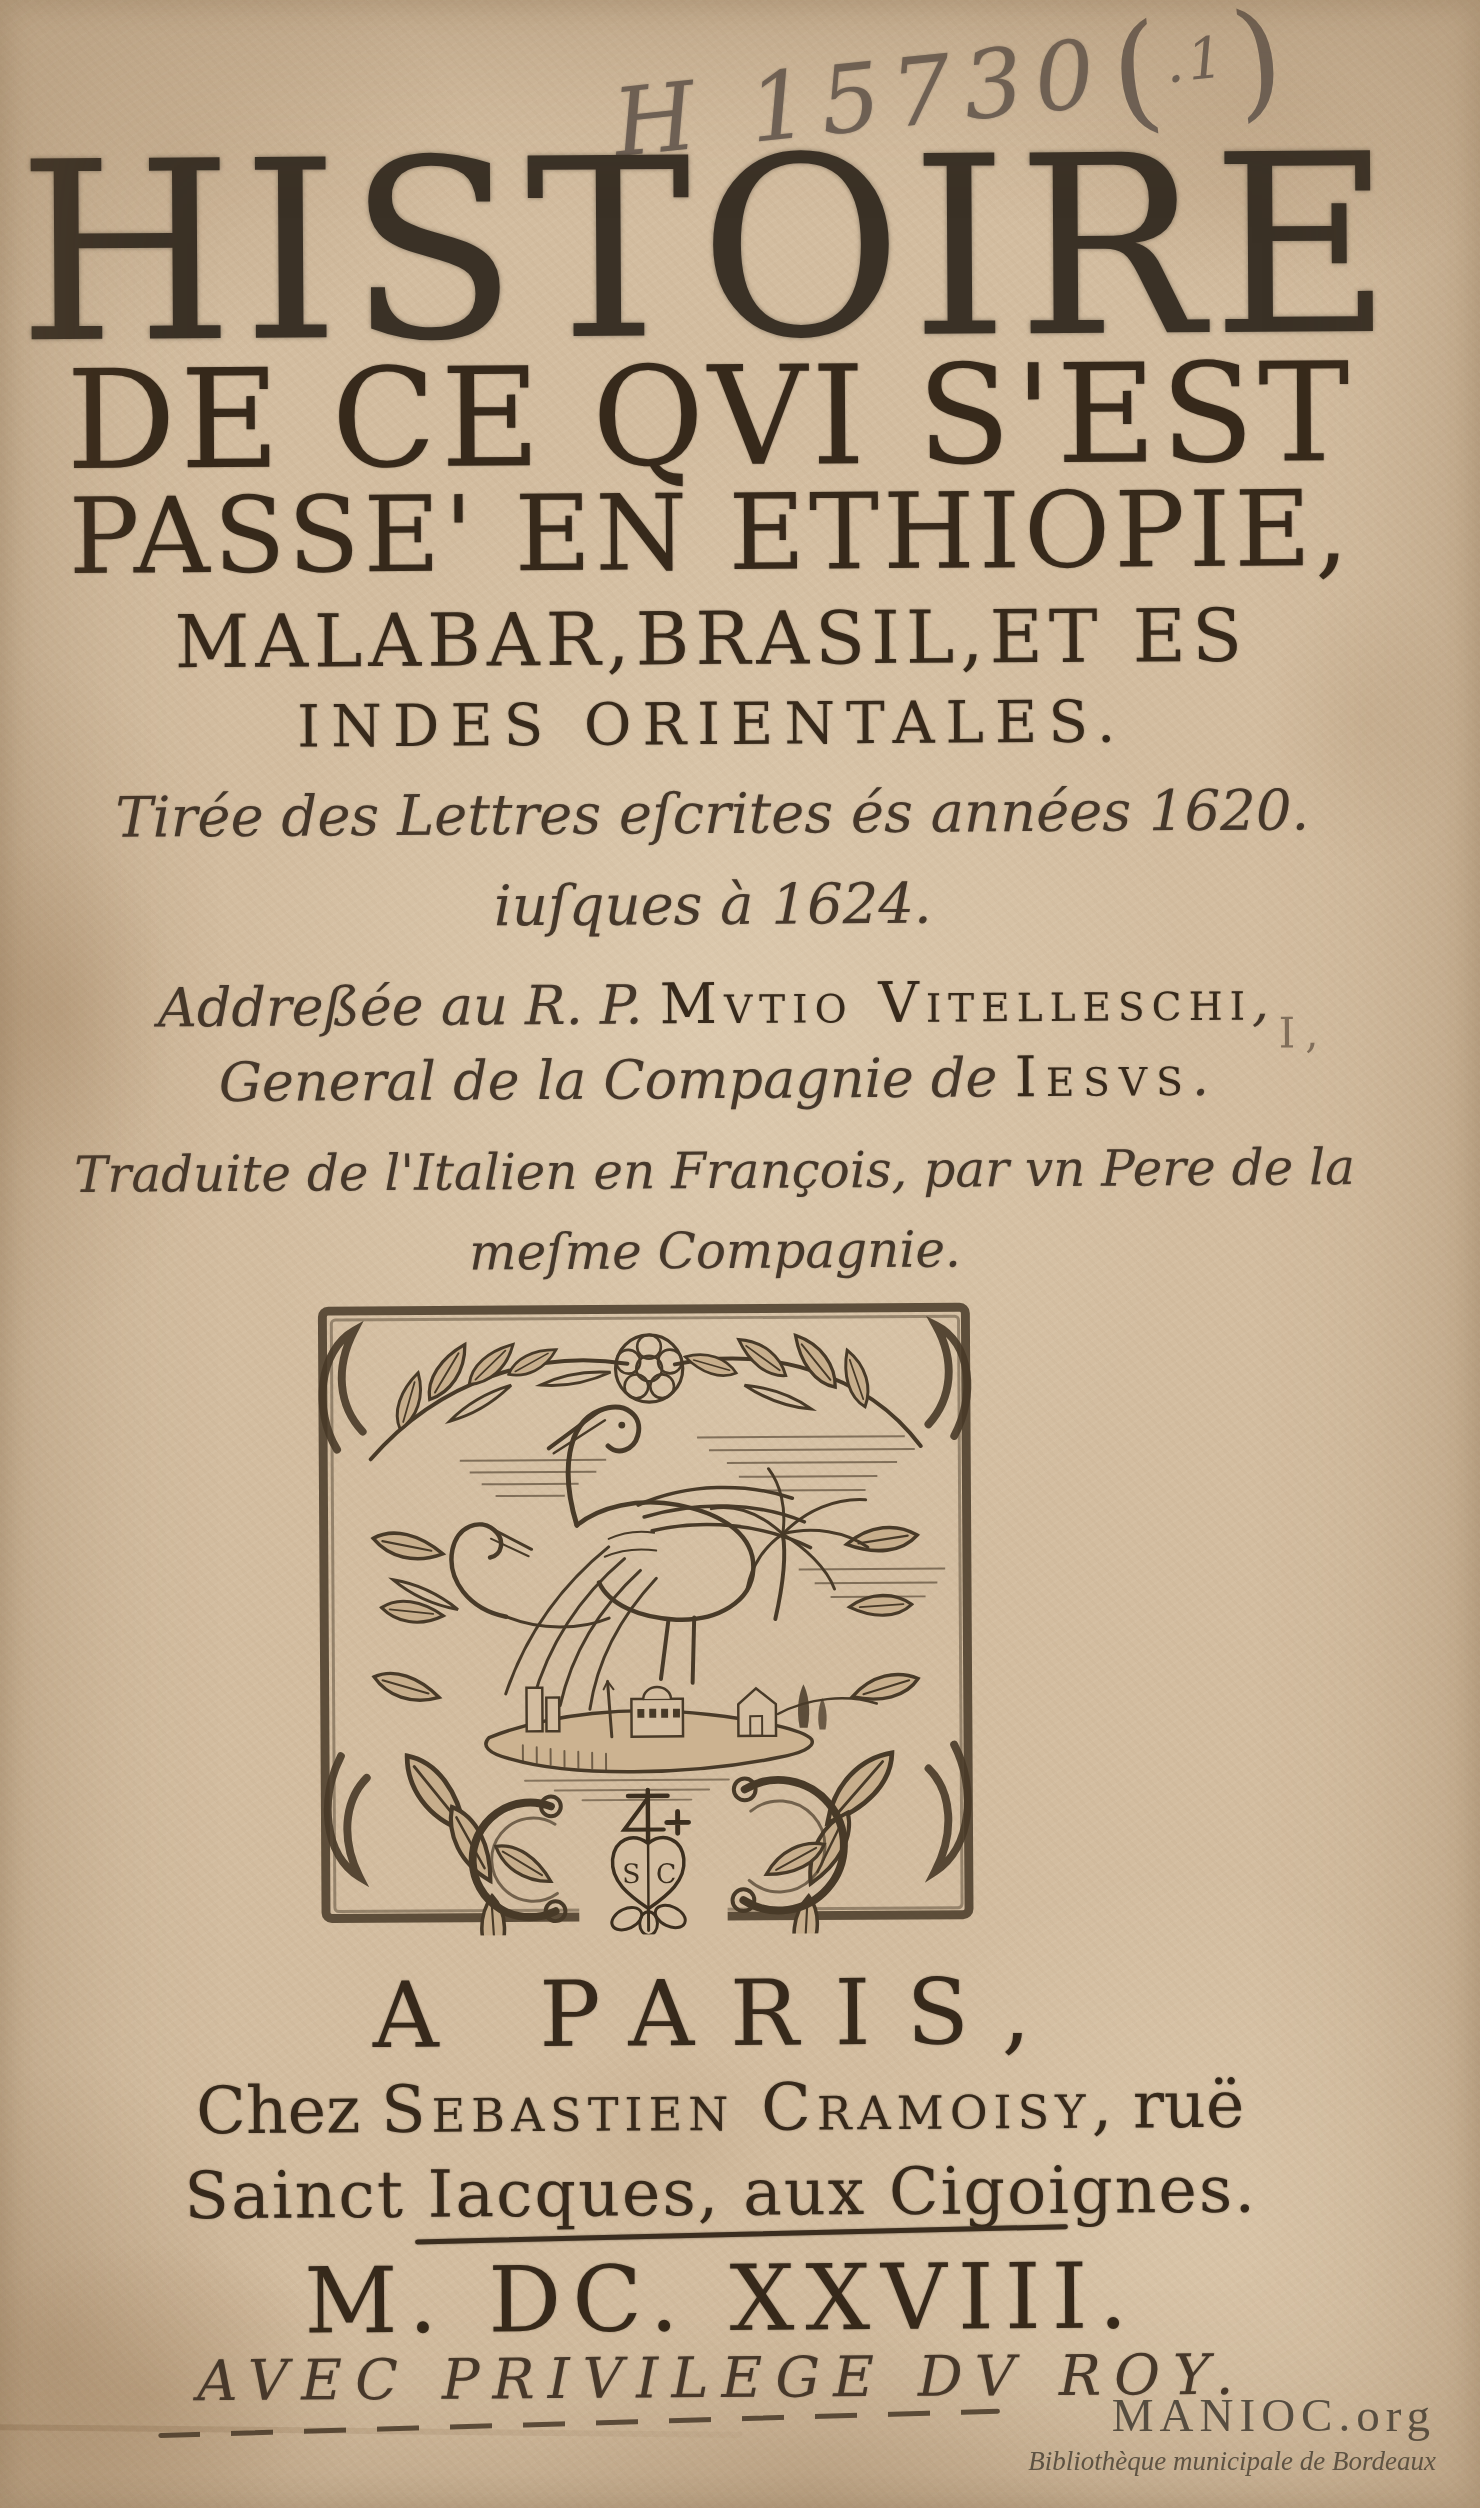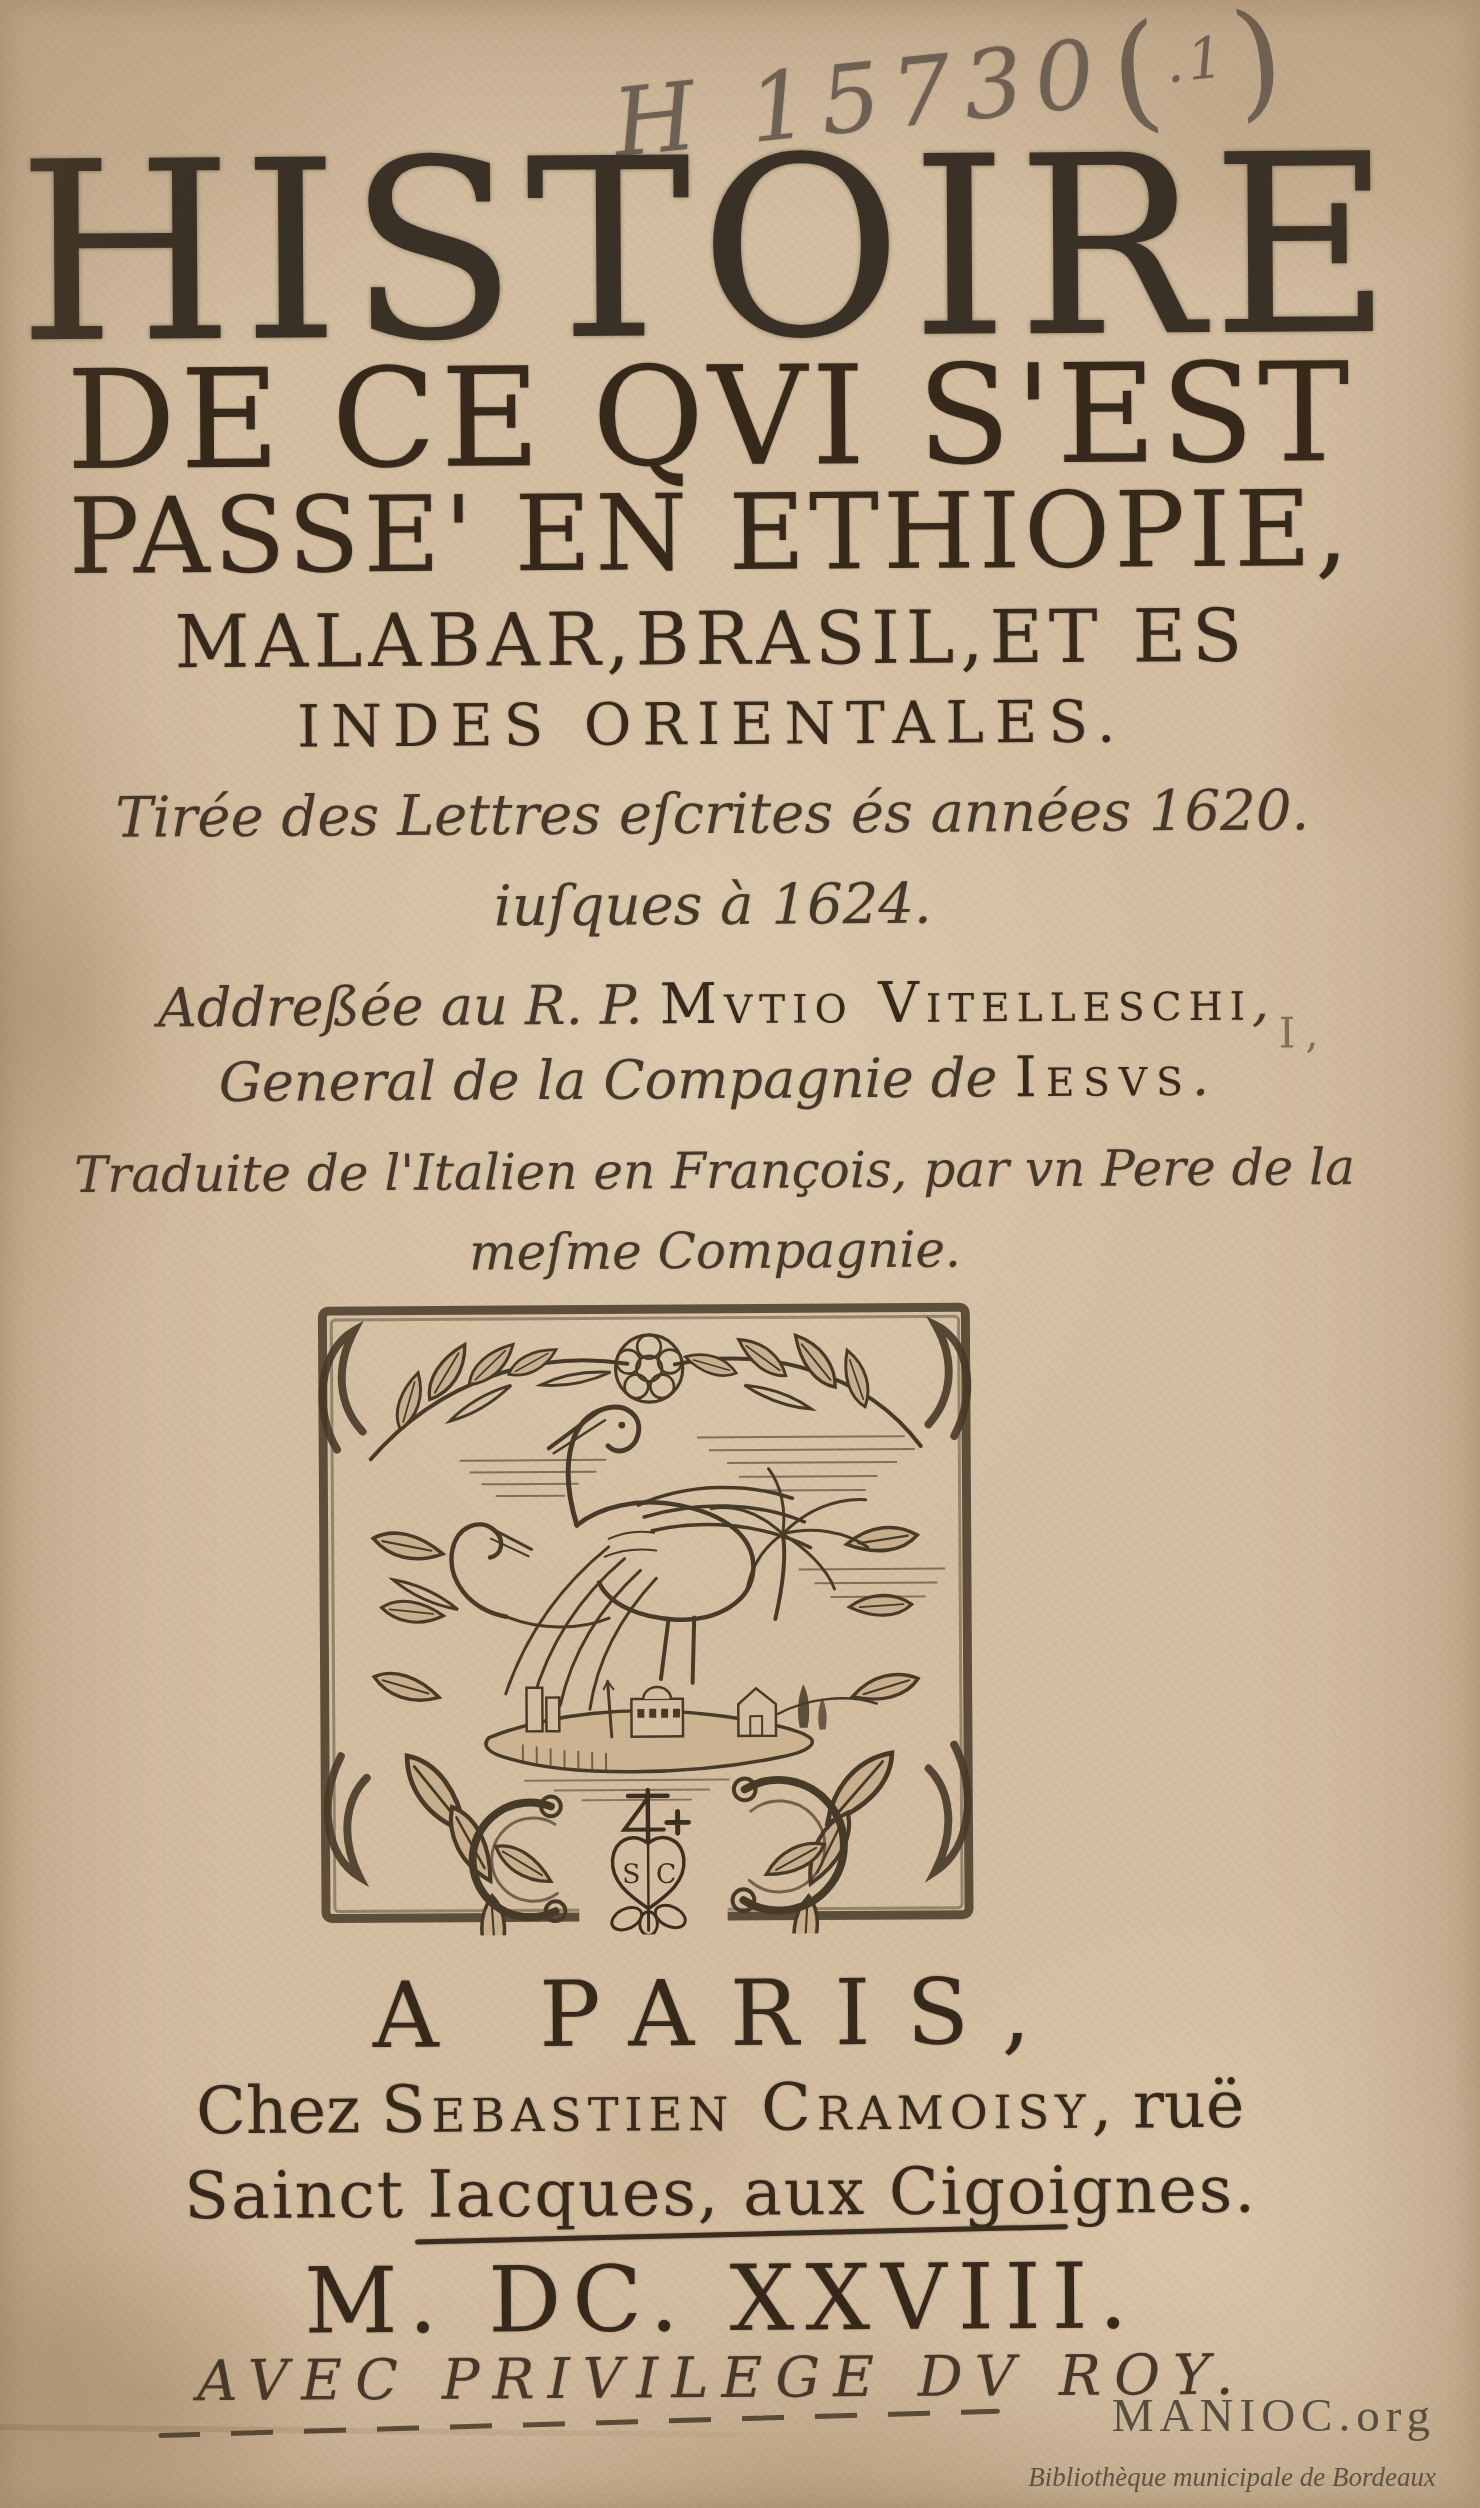--- a/index.html
+++ b/index.html
@@ -65,21 +65,21 @@
   .note{position:absolute;left:612px;top:10px;width:812px;transform:rotate(-6deg);color:#6e6156;font-style:italic;white-space:nowrap;}
   .note-text{font-size:94px;letter-spacing:12px;text-shadow:0 0 2px rgba(110,97,86,.5);}
   .note-open,.note-close{font-size:127px;vertical-align:-14px;font-style:normal;}
   .note-inner{font-size:57px;vertical-align:16px;letter-spacing:4px;}
 
   .woodcut{position:absolute;left:335px;top:1289px;width:669px;height:645px;}
   .emb{font-family:"DejaVu Serif",serif;font-size:27px;fill:#3c2f1f;}
 
   .wmark{position:absolute;right:44px;top:2388px;text-align:right;font-family:Liberation Serif, serif;}
   .wm-site{font-size:47px;letter-spacing:6px;color:rgba(72,66,56,0.92);}
-  .wm-lib{font-size:27px;font-style:italic;margin-top:20px;color:rgba(72,66,56,0.88);}
+  .wm-lib{font-size:27px;font-style:italic;margin-top:4px;color:rgba(72,66,56,0.88);}
 </style>
 </head>
 <body>
 
 <div class="page">
 
   <div class="stain s1"></div>
   <div class="stain s2"></div>
   <div class="stain s3"></div>
   <div class="stain s4"></div>

